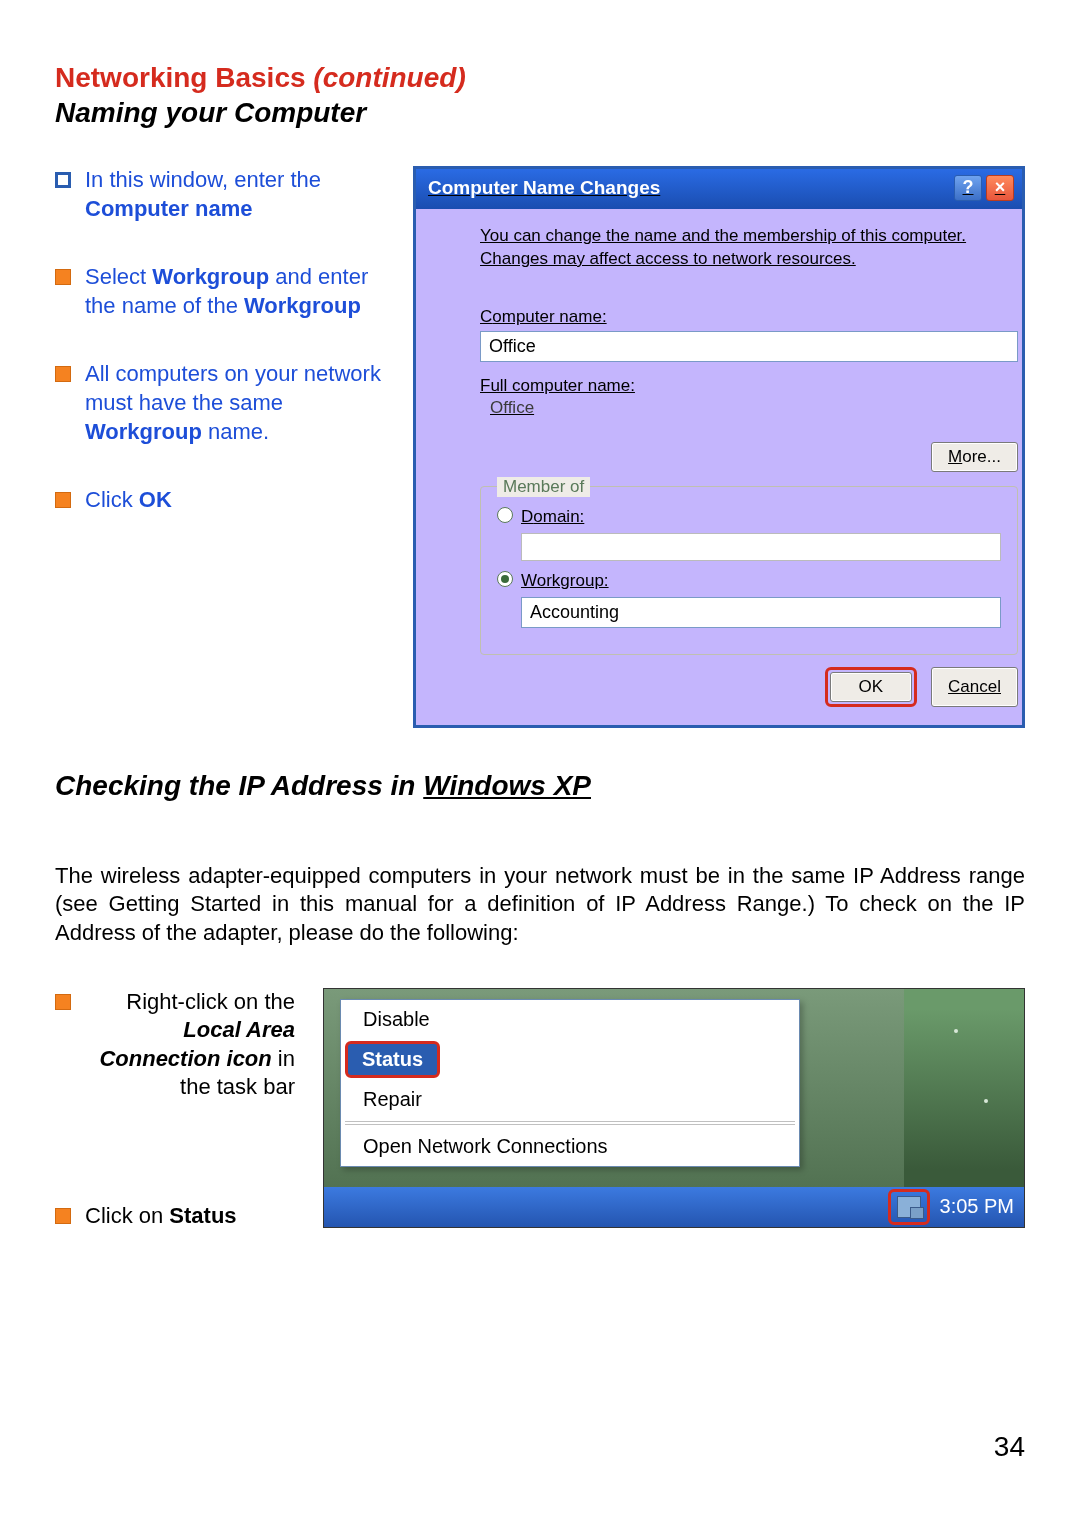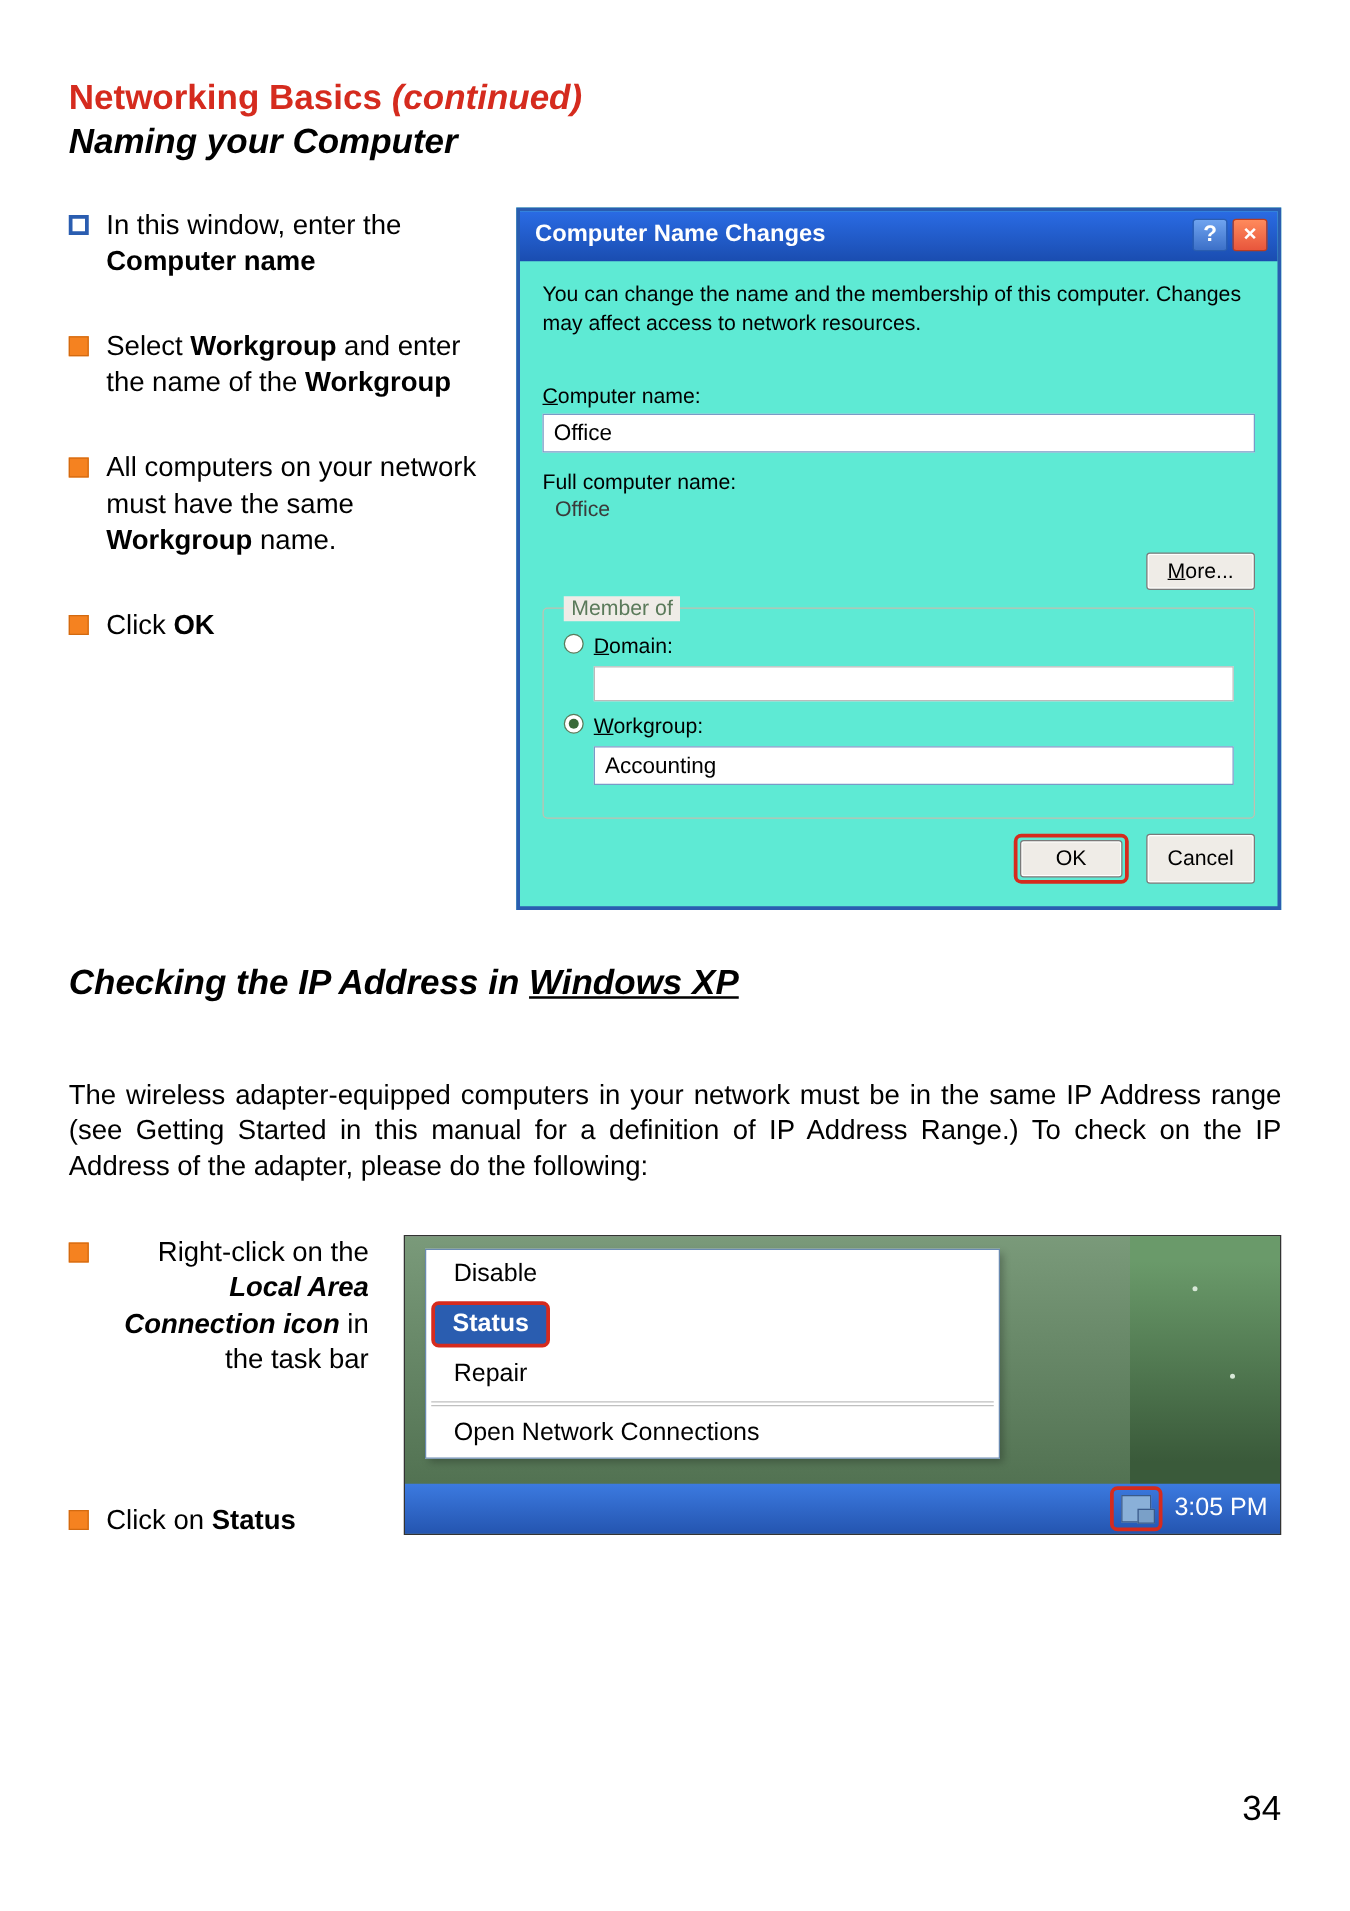--- a/index.html
+++ b/index.html
@@ -11,31 +11,32 @@
     width: 1080px;
   }
   .page {
     padding: 60px 55px 40px 55px;
   }
   .header-section { color: #d52b1e; font-weight: bold; font-size: 28px; line-height: 1.25; }
   .header-section .cont { font-style: italic; }
   .subtitle { color: #000; font-style: italic; font-weight: bold; font-size: 28px; line-height: 1.25; }
   .flex-row { display: flex; gap: 28px; margin-top: 36px; }
   .instructions { flex: 0 0 330px; }
-  .instr-item { display: flex; gap: 14px; margin-bottom: 40px; font-size: 22px; line-height: 1.3; color: #000000; }
+  .instr-item { display: flex; gap: 14px; margin-bottom: 40px; font-size: 22px; line-height: 1.3; color: #1d4ed8; }
   .bullet { width: 16px; height: 16px; flex: 0 0 16px; margin-top: 6px; border: 3px solid #2a5db0; }
   .bullet-orange { width: 16px; height: 16px; flex: 0 0 16px; margin-top: 6px; background: #f58220; border: 1px solid #d36a10; }
   .instr-item b { font-weight: bold; }
 
   
   .xp-dialog {
     flex: 1;
     border: 3px solid #2a5db0;
-    background: #5eead4;
+    background: #c4b5fd;
     font-family: Tahoma, "Segoe UI", sans-serif;
+    text-decoration: underline;
   }
   .xp-title {
     background: linear-gradient(to bottom, #2a6be4, #1a4db0);
     color: #fff;
     font-weight: bold;
     padding: 6px 8px 8px 12px;
     font-size: 19px;
     display: flex;
     align-items: center;
     justify-content: space-between;
@@ -50,23 +51,24 @@
     font-weight: bold;
     font-size: 18px;
     line-height: 22px;
     border-radius: 3px;
   }
   .xp-help {
     background: linear-gradient(to bottom, #6fa3ef, #3c70c8);
     border: 1px solid #2a5db0;
   }
   .xp-body {
-    padding: 16px 18px 18px 18px;
+    padding: 16px 4px 18px 18px;
     font-size: 17px;
     color: #000;
+    margin-left: 46px;
   }
   .xp-desc { line-height: 1.35; margin-bottom: 36px; }
   .xp-label { margin-top: 4px; font-size: 17px; }
   .xp-input {
     width: 100%;
     border: 1px solid #7a9ac7;
     background: #fff;
     padding: 4px 8px;
     font-size: 18px;
     font-family: Tahoma, sans-serif;

